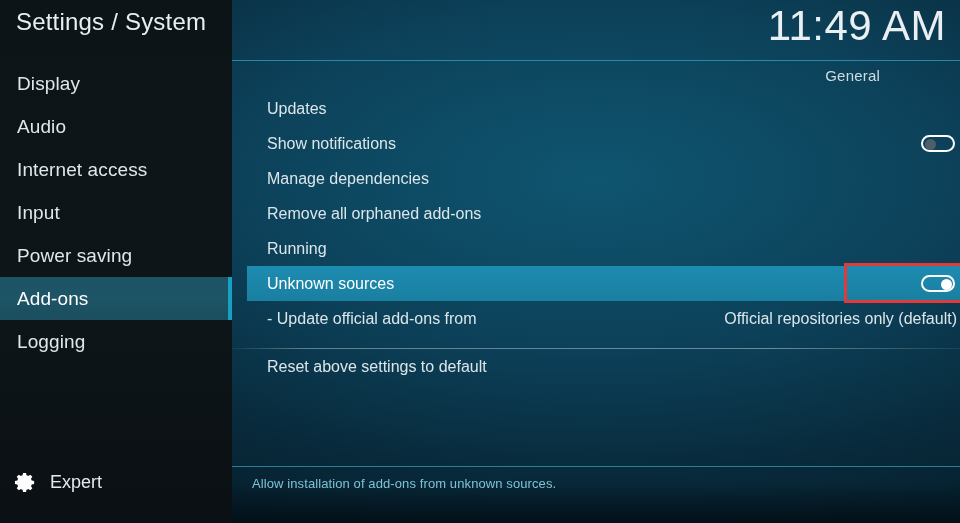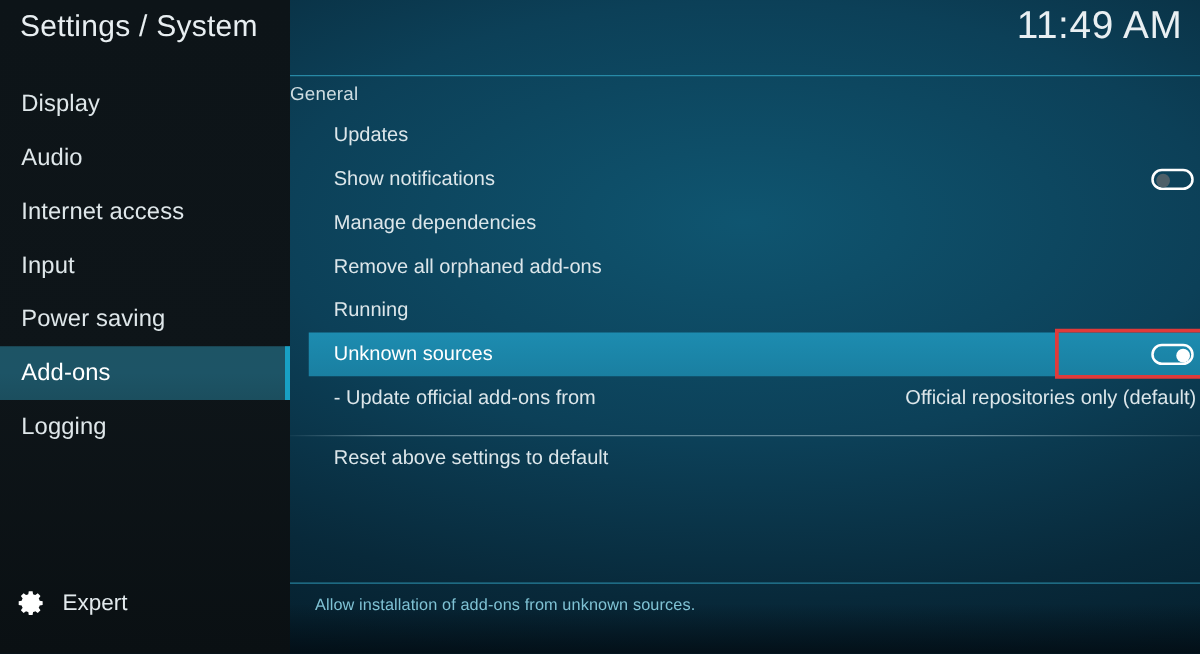--- a/index.html
+++ b/index.html
@@ -52,36 +52,36 @@
   #expert-row {
     position:absolute; left:14px; top:10px;
     display:flex; align-items:center; gap:13px;
   }
   #gear-icon { width:23px; height:23px; display:block; }
   #expert-label { font-size:18px; color:#e3eaed; }
 
   
   #clock {
     position:absolute; right:14px; top:2px;
-    font-size:31px; font-weight:300; letter-spacing:0.5px;
+    font-size:42px; font-weight:300; letter-spacing:0.5px;
     color:#e9eff2; z-index:3;
   }
   #header-divider {
     position:absolute; left:232px; top:60px; width:728px; height:1px;
     background:#2d96b4; opacity:0.85; z-index:3;
   }
 
   
   #content {
     position:absolute; left:232px; top:61px; width:728px; height:404px;
     z-index:2;
   }
   #section-title {
     position:absolute; left:0; top:6px; width:648px;
-    text-align:left; font-size:15px; color:#cfdde2; letter-spacing:0.2px;
+    text-align:right; font-size:15px; color:#cfdde2; letter-spacing:0.2px;
   }
   #rows { position:absolute; left:0; top:30px; width:728px; }
   .row {
     position:relative; height:35px; width:728px;
     display:flex; align-items:center; justify-content:space-between;margin-left:15px;
   }
   .row.highlight {
     background:linear-gradient(180deg,#1d8cb0 0%,#1b85a8 55%,#1a7fa1 100%);
     gap:32px;
   }

